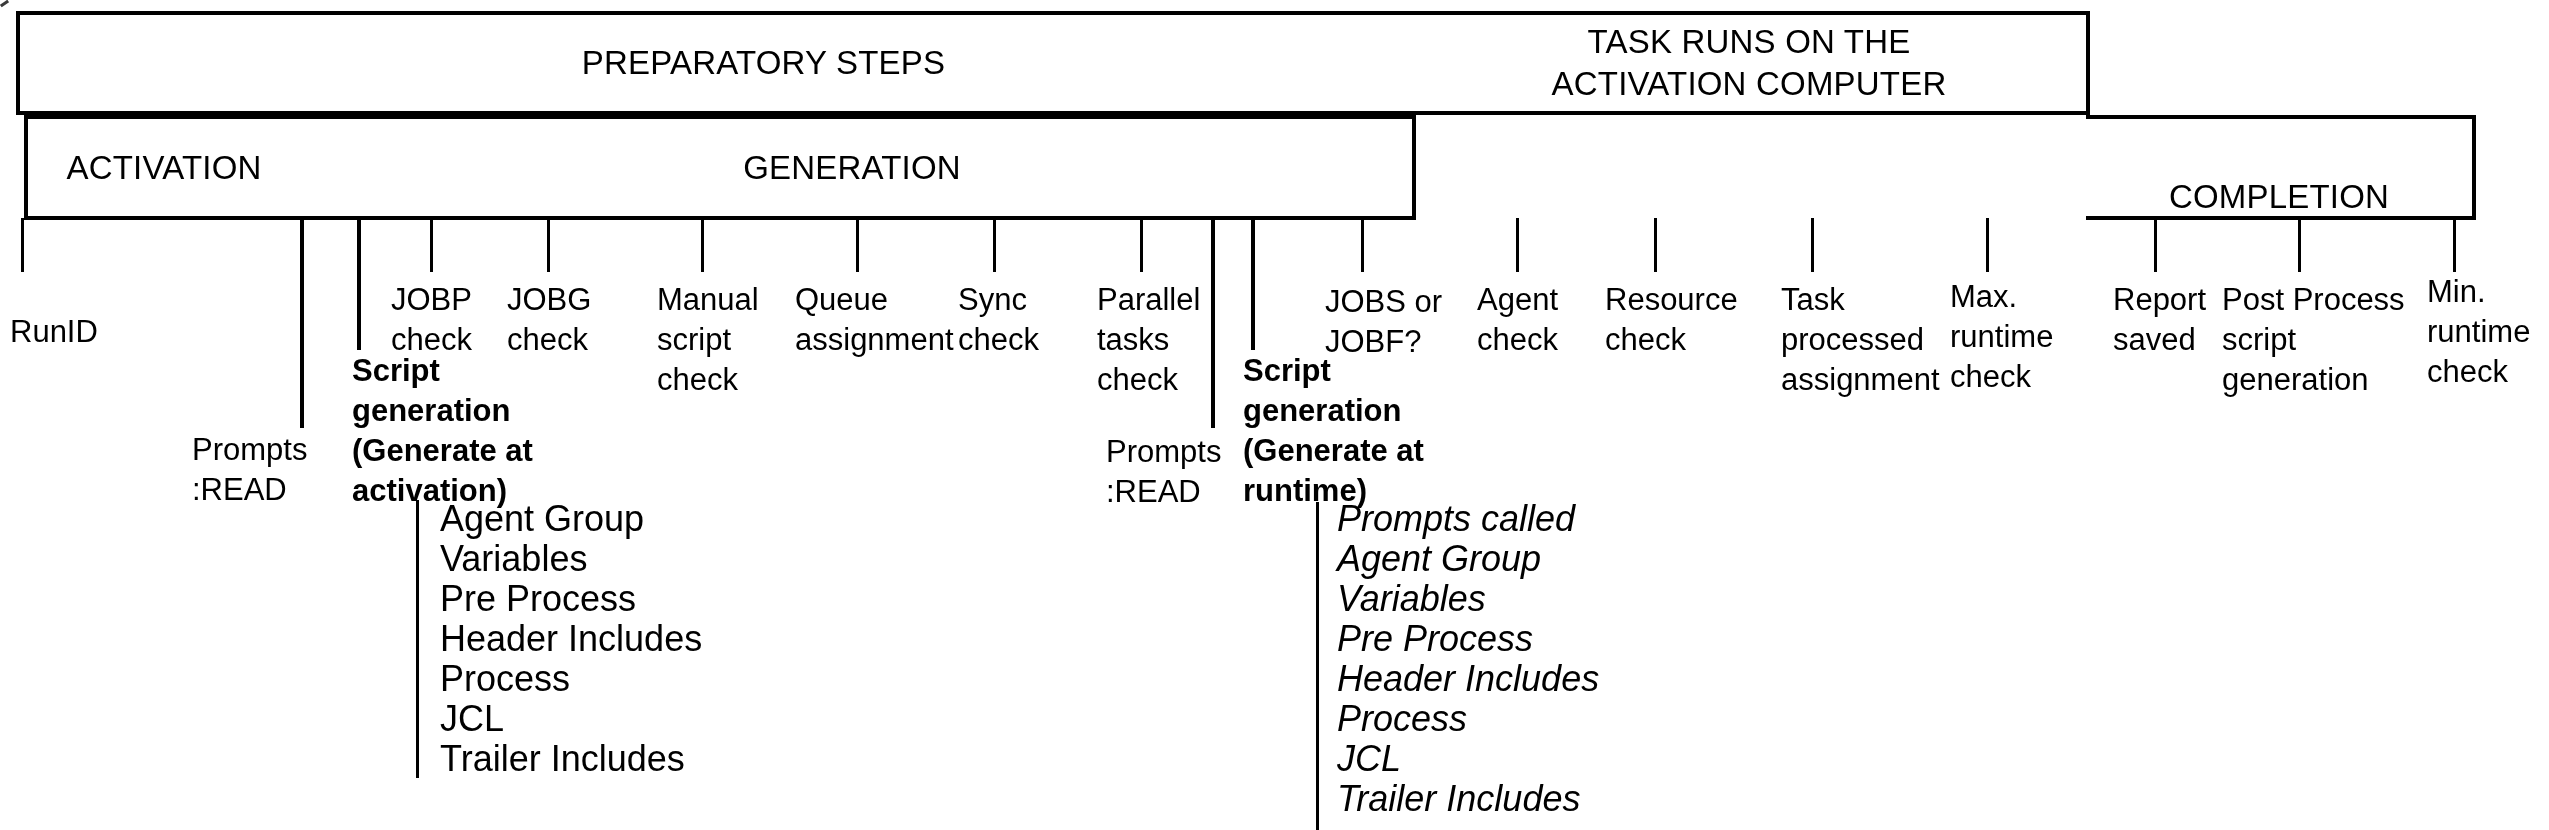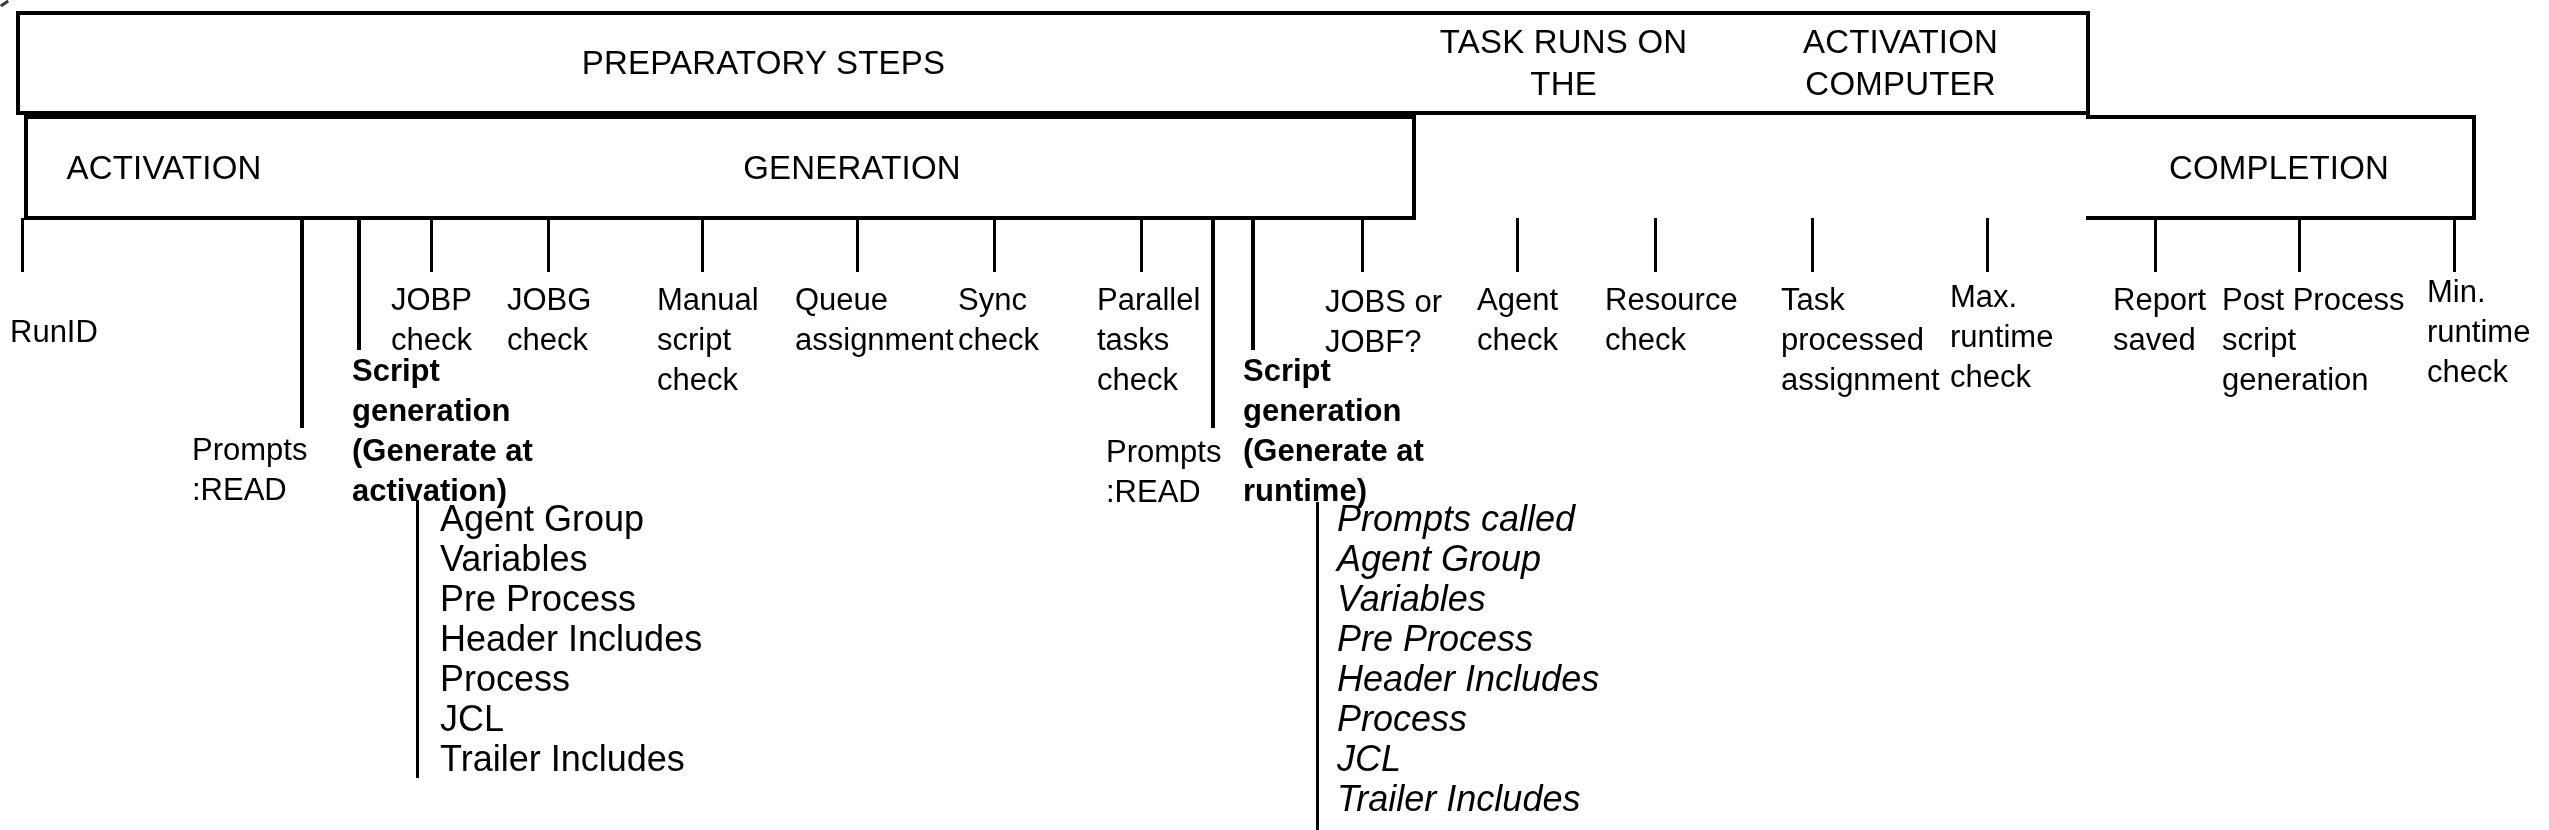--- a/index.html
+++ b/index.html
@@ -8,25 +8,25 @@
     font-family:"Liberation Sans",sans-serif;color:#000;overflow:hidden;
   }
   
   .box{
     position:absolute;border:4px solid #000;box-sizing:border-box;background:#fff;
     display:flex;align-items:center;justify-content:center;
     font-size:33px;letter-spacing:.2px;text-align:center;
   }
   .noleft{border-left:none;}
   .b-prep{left:16px;top:11px;width:1400px;height:104px;padding-left:95px;}
-  .b-task{left:1412px;top:11px;width:678px;height:104px;line-height:42px;}
+  .b-task{left:1412px;top:11px;width:678px;height:104px;flex-direction:column;line-height:42px;}
   .b-act {left:24px;  top:115px;width:280px; height:105px;}
   .b-gen {left:292px; top:115px;width:1124px;height:105px;}
   .b-proc{left:1412px;top:115px;width:678px; height:105px;}
-  .b-comp{left:2086px;top:115px;width:390px; height:105px;}
+  .b-comp{left:2086px;top:115px;width:390px; height:105px;align-items:flex-end;}
   
   .tick{position:absolute;top:218px;width:3px;height:54px;background:#000;}
   .tick.long-p{height:210px;width:4px;}
   .tick.long-s{height:132px;width:4px;}
   .t-runid{left:21px}.t-prompts1{left:300px}.t-sgen1{left:357px}
   .t-jobp{left:430px}.t-jobg{left:547px}.t-manual{left:701px}
   .t-queue{left:856px}.t-sync{left:993px}.t-parallel{left:1140px}
   .t-prompts2{left:1211px}.t-sgen2{left:1251px}.t-jobs{left:1361px}
   .t-agent{left:1516px}.t-resource{left:1654px}.t-task{left:1811px}
   .t-max{left:1986px}.t-report{left:2154px}.t-postproc{left:2298px}

